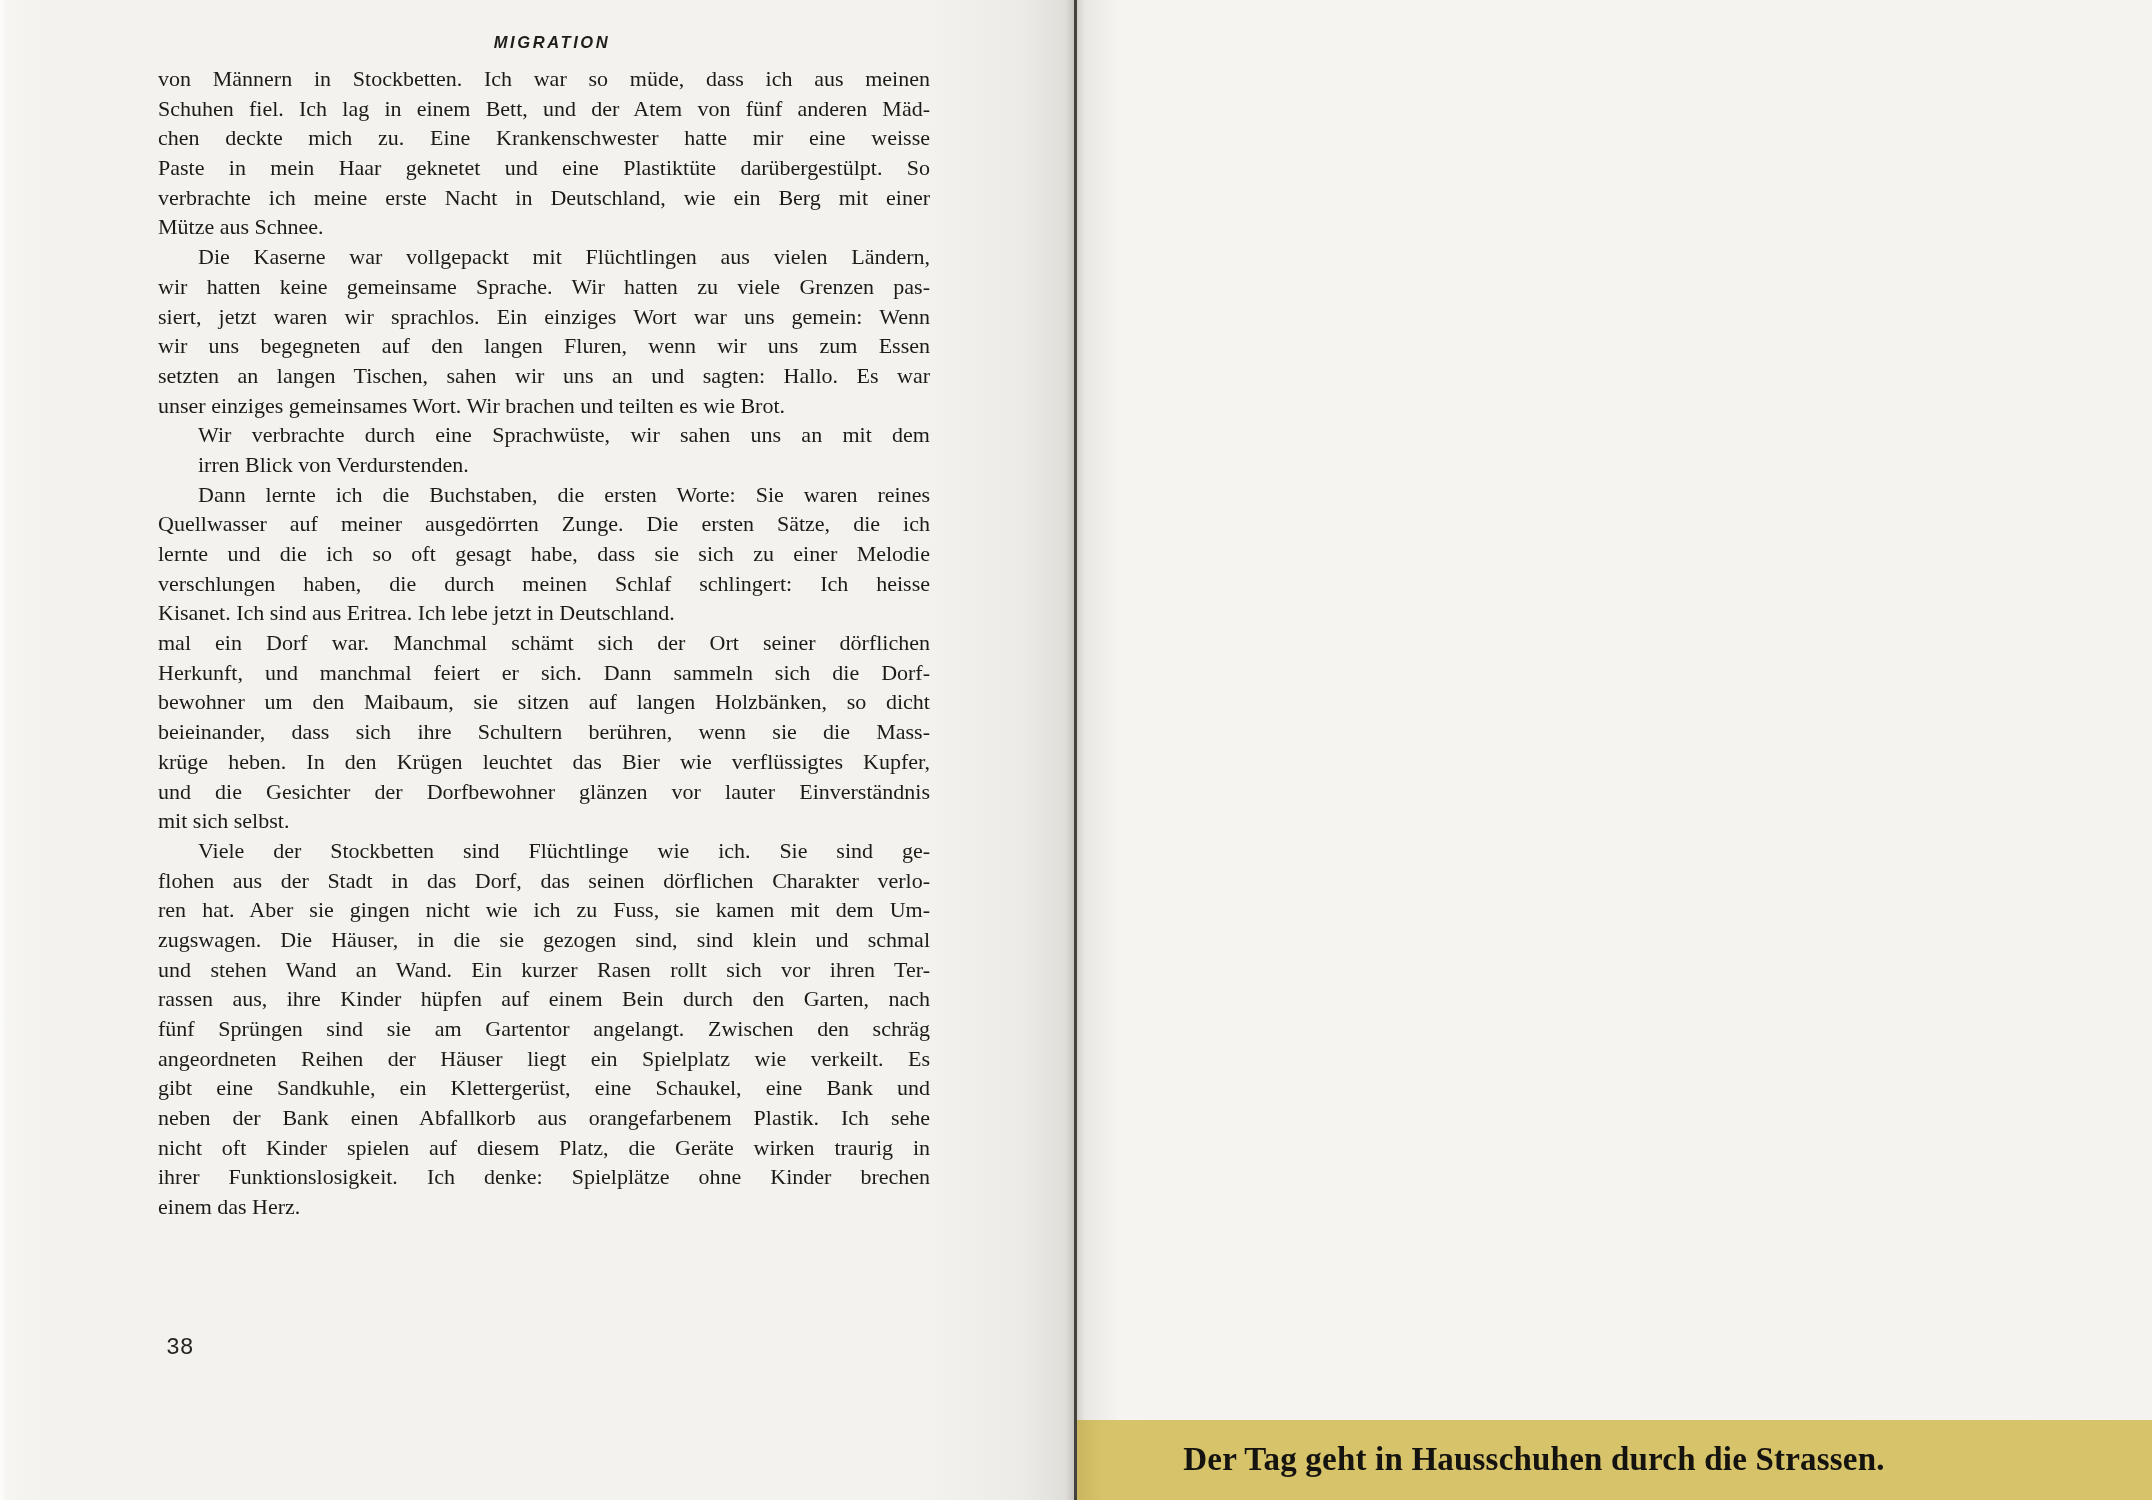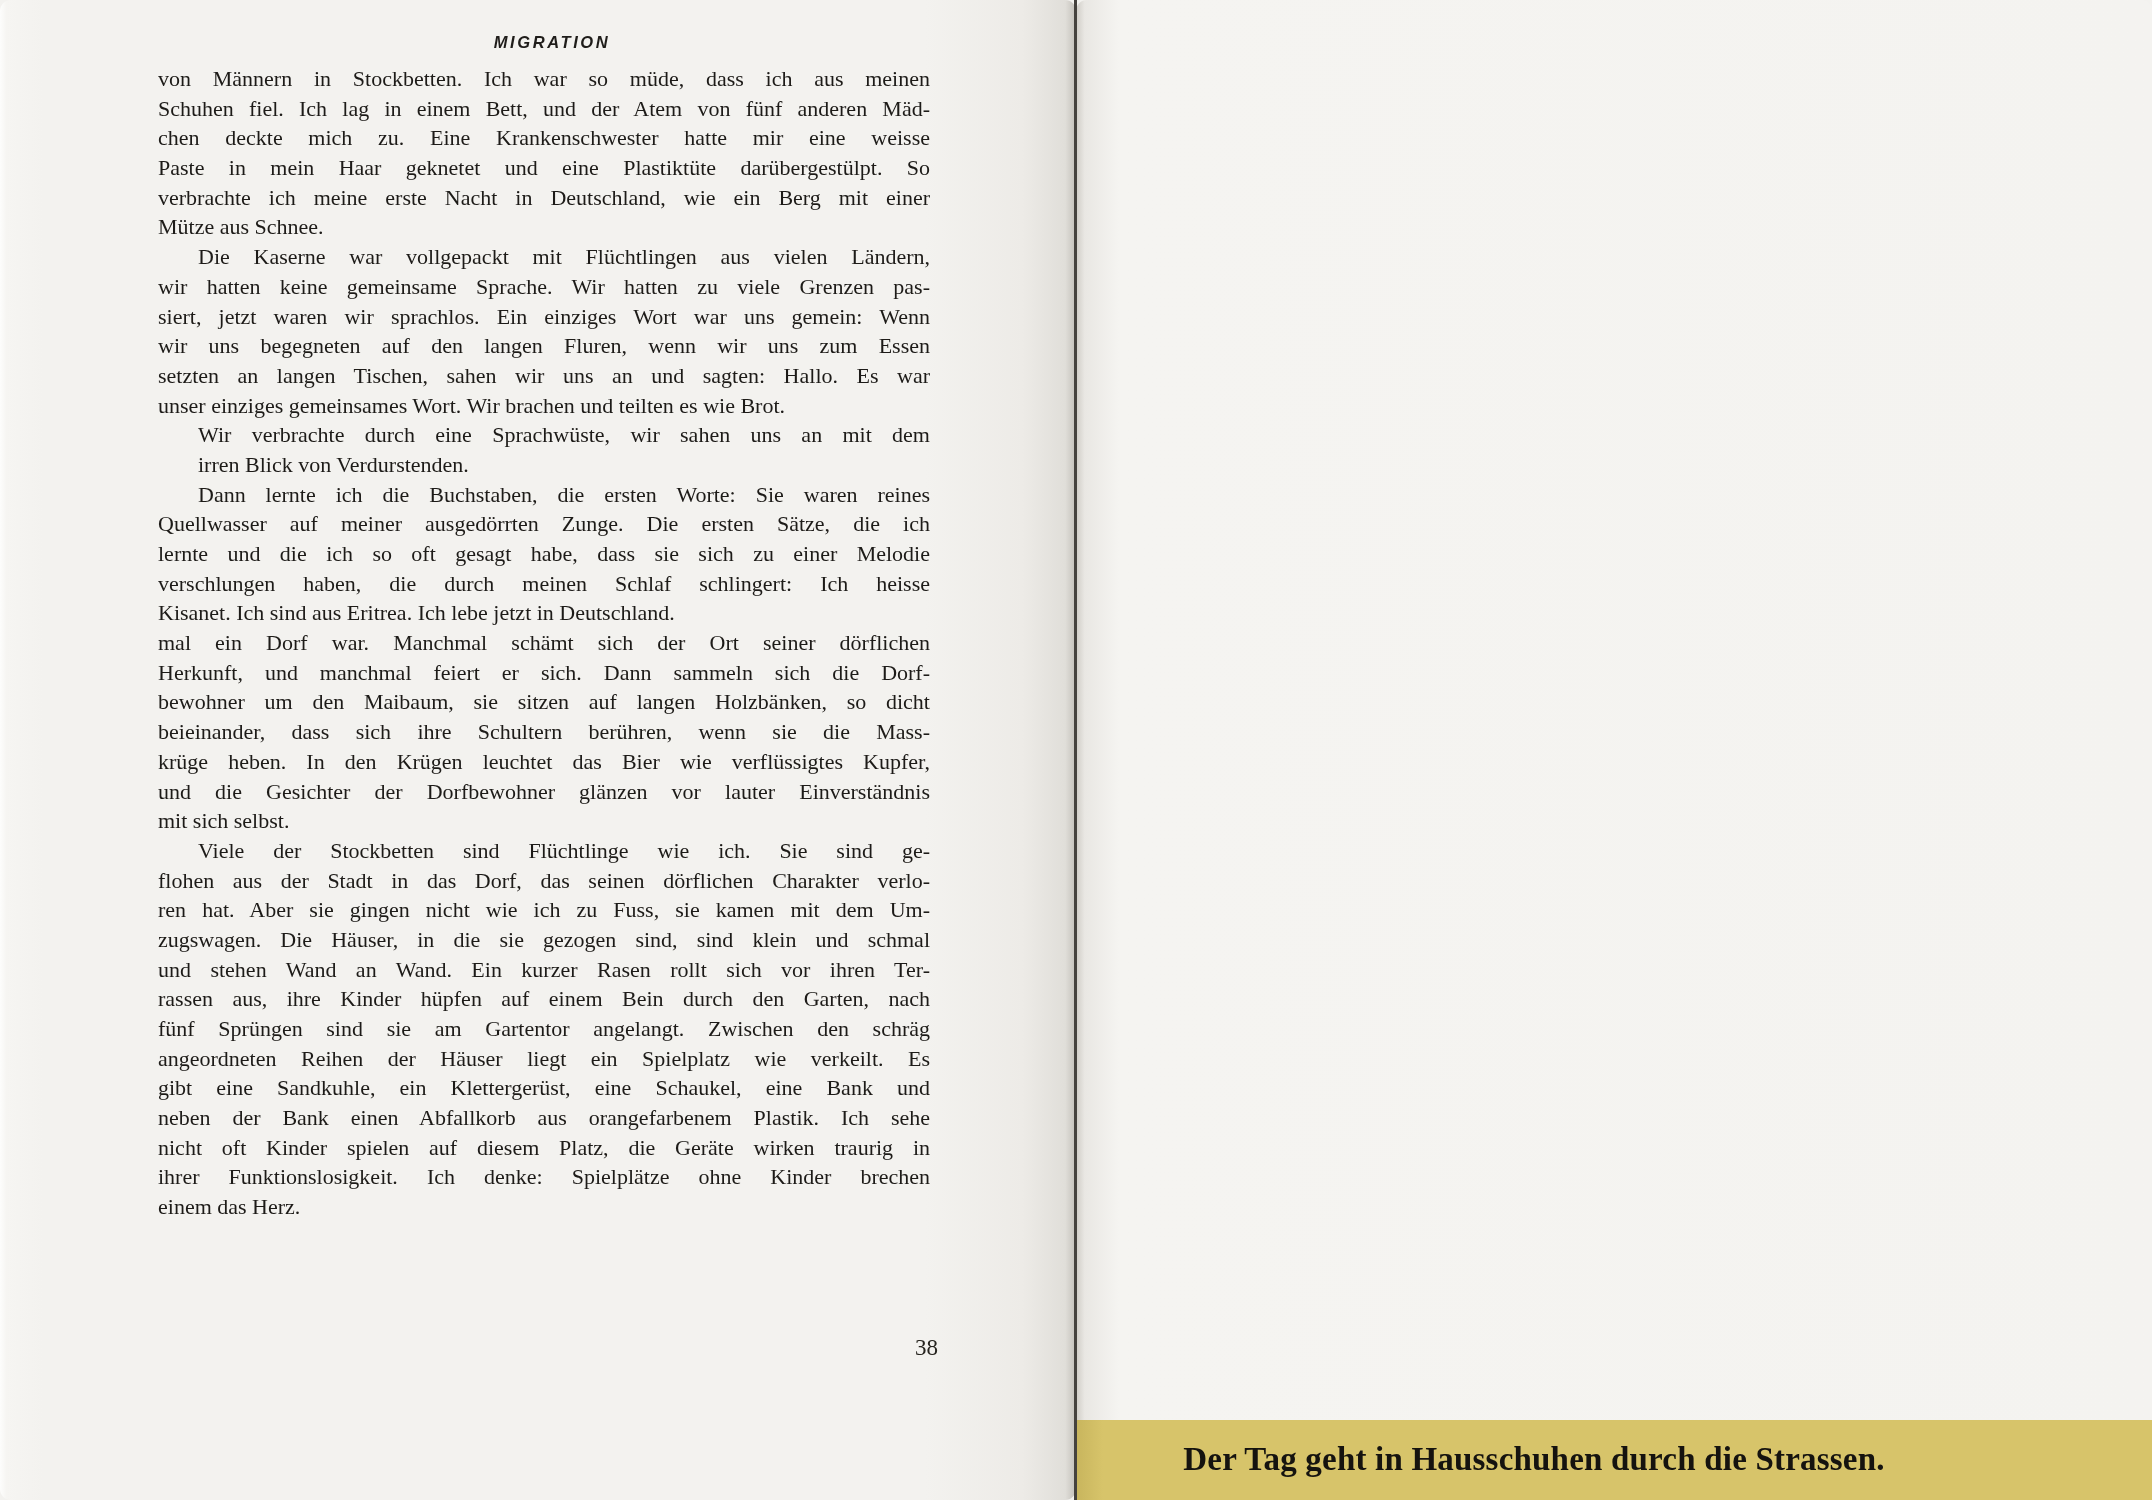--- a/index.html
+++ b/index.html
@@ -2,21 +2,21 @@
 <html><head>
 <meta charset="utf-8">
 <style>
   html,body{margin:0;padding:0;}
   body{
     width:2152px;height:1500px;position:relative;overflow:hidden;
     background:#f3f2ef;
     font-family:"Liberation Serif","DejaVu Serif",serif;
     -webkit-font-smoothing:antialiased;
   }
-  .page{position:absolute;top:0;height:1500px;width:1076px;border-radius:11px;}
+  .page{position:absolute;top:0;height:1500px;width:1076px;}
   .page-left{
     left:0;
     background:linear-gradient(to right,
       #fdfdfc 0%, #f6f5f2 0.6%, #f3f2ef 4%, #f3f2ef 86%,
       #edebe7 95%, #e0ded9 99%, #c2bfb9 100%);
   }
   .page-right{
     left:1076px;
     background:linear-gradient(to right,
       #cfccc6 0%, #e9e7e3 0.8%, #f5f4f1 4%, #f4f3f0 100%);
@@ -40,21 +40,21 @@
   .col-left{left:158px;}
   .line{
     height:29.7px;line-height:29.7px;overflow:hidden;
     text-align:justify;text-align-last:justify;
     white-space:normal;
   }
   .line.last{text-align-last:left;}
   .line.indent{padding-left:40px;}
   .page-num{
     position:absolute;top:1333px;height:30px;line-height:30px;
-    font-size:23px;color:#26241f;text-align:right;
+    font-size:23px;color:#26241f;text-align:left;font-family:Liberation Mono, monospace;
   }
   .pn-left{left:166px;width:772px;}
   .pull-quote{
     position:absolute;left:1076px;top:1420px;width:1076px;height:80px;
     background:linear-gradient(to right,#c8b55d 0%,#d7c46a 2.5%,#d7c46a 100%);
     z-index:4;
   }
   .pull-quote-text{
     width:100%;height:80px;line-height:78px;
     box-sizing:border-box;padding-right:160px;

